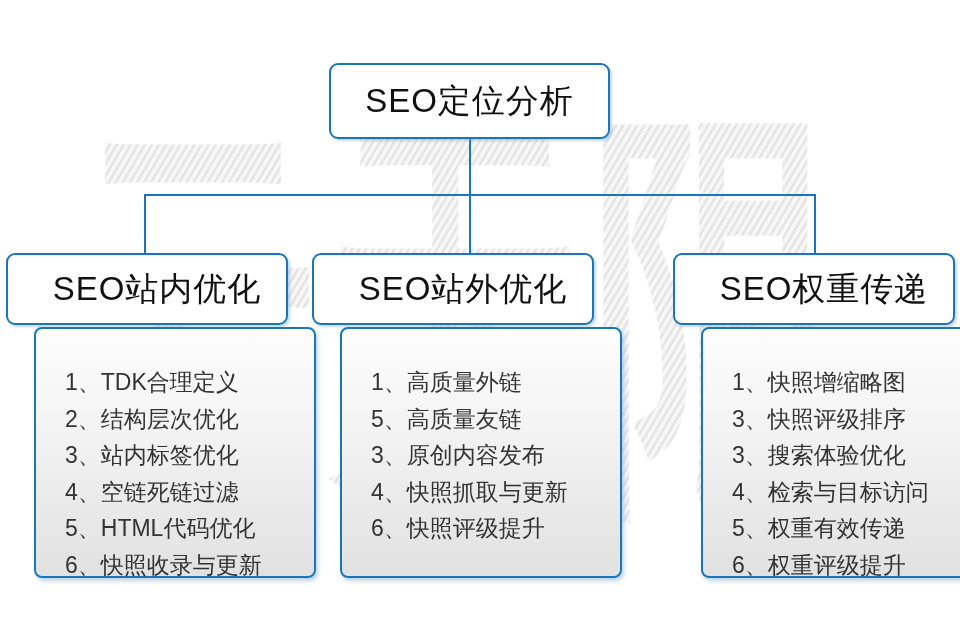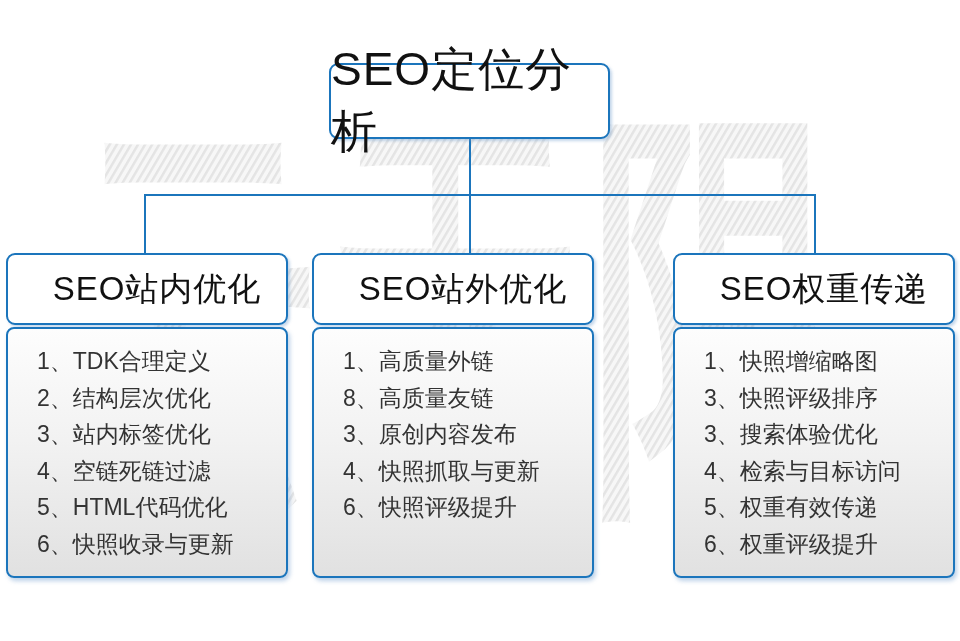--- a/index.html
+++ b/index.html
@@ -19,35 +19,36 @@
     background:#ffffff;
     border:2px solid #1b75bc;
     border-radius:9px;
     display:flex;align-items:center;justify-content:center;
     box-shadow:2px 2px 3px rgba(110,155,205,0.40);
     box-sizing:border-box;
     color:#111111;
   }
   .root-node{
     left:329px;top:63px;width:281px;height:76px;
-    font-size:46px;letter-spacing:1px;
+    font-size:33px;letter-spacing:1px;
   }
   .branch-header{
     top:253px;width:282px;height:72px;
     font-size:33px;letter-spacing:1px;padding-left:20px;
   }
   .branch-panel{
     position:absolute;
     top:327px;width:282px;height:251px;
     background:linear-gradient(180deg,#fdfdfd 0%,#f2f2f2 45%,#e1e1e1 100%);
     border:2px solid #1b75bc;
     border-radius:8px;
     box-shadow:2px 3px 4px rgba(110,155,205,0.45);
     box-sizing:border-box;
-    padding:14px 10px 0 29px;
+    padding:35px 10px 0 29px;
+    margin-left:28px;
   }
   .c1{left:6px;}
   .c2{left:312px;}
   .c3{left:673px;}
   .list-item{
     font-size:23px;
     line-height:36.5px;
     color:#333333;
     white-space:nowrap;
   }
@@ -98,21 +99,21 @@
     <div class="list-item">4、空链死链过滤</div>
     <div class="list-item">5、HTML代码优化</div>
     <div class="list-item">6、快照收录与更新</div>
   </div>
 
   <div class="node branch-header c2">
     <span>SEO站外优化</span>
   </div>
   <div class="branch-panel c2">
     <div class="list-item">1、高质量外链</div>
-    <div class="list-item">8、高质量友链</div>
+    <div class="list-item">5、高质量友链</div>
     <div class="list-item">3、原创内容发布</div>
     <div class="list-item">4、快照抓取与更新</div>
     <div class="list-item">6、快照评级提升</div>
   </div>
 
   <div class="node branch-header c3">
     <span>SEO权重传递</span>
   </div>
   <div class="branch-panel c3">
     <div class="list-item">1、快照增缩略图</div>

